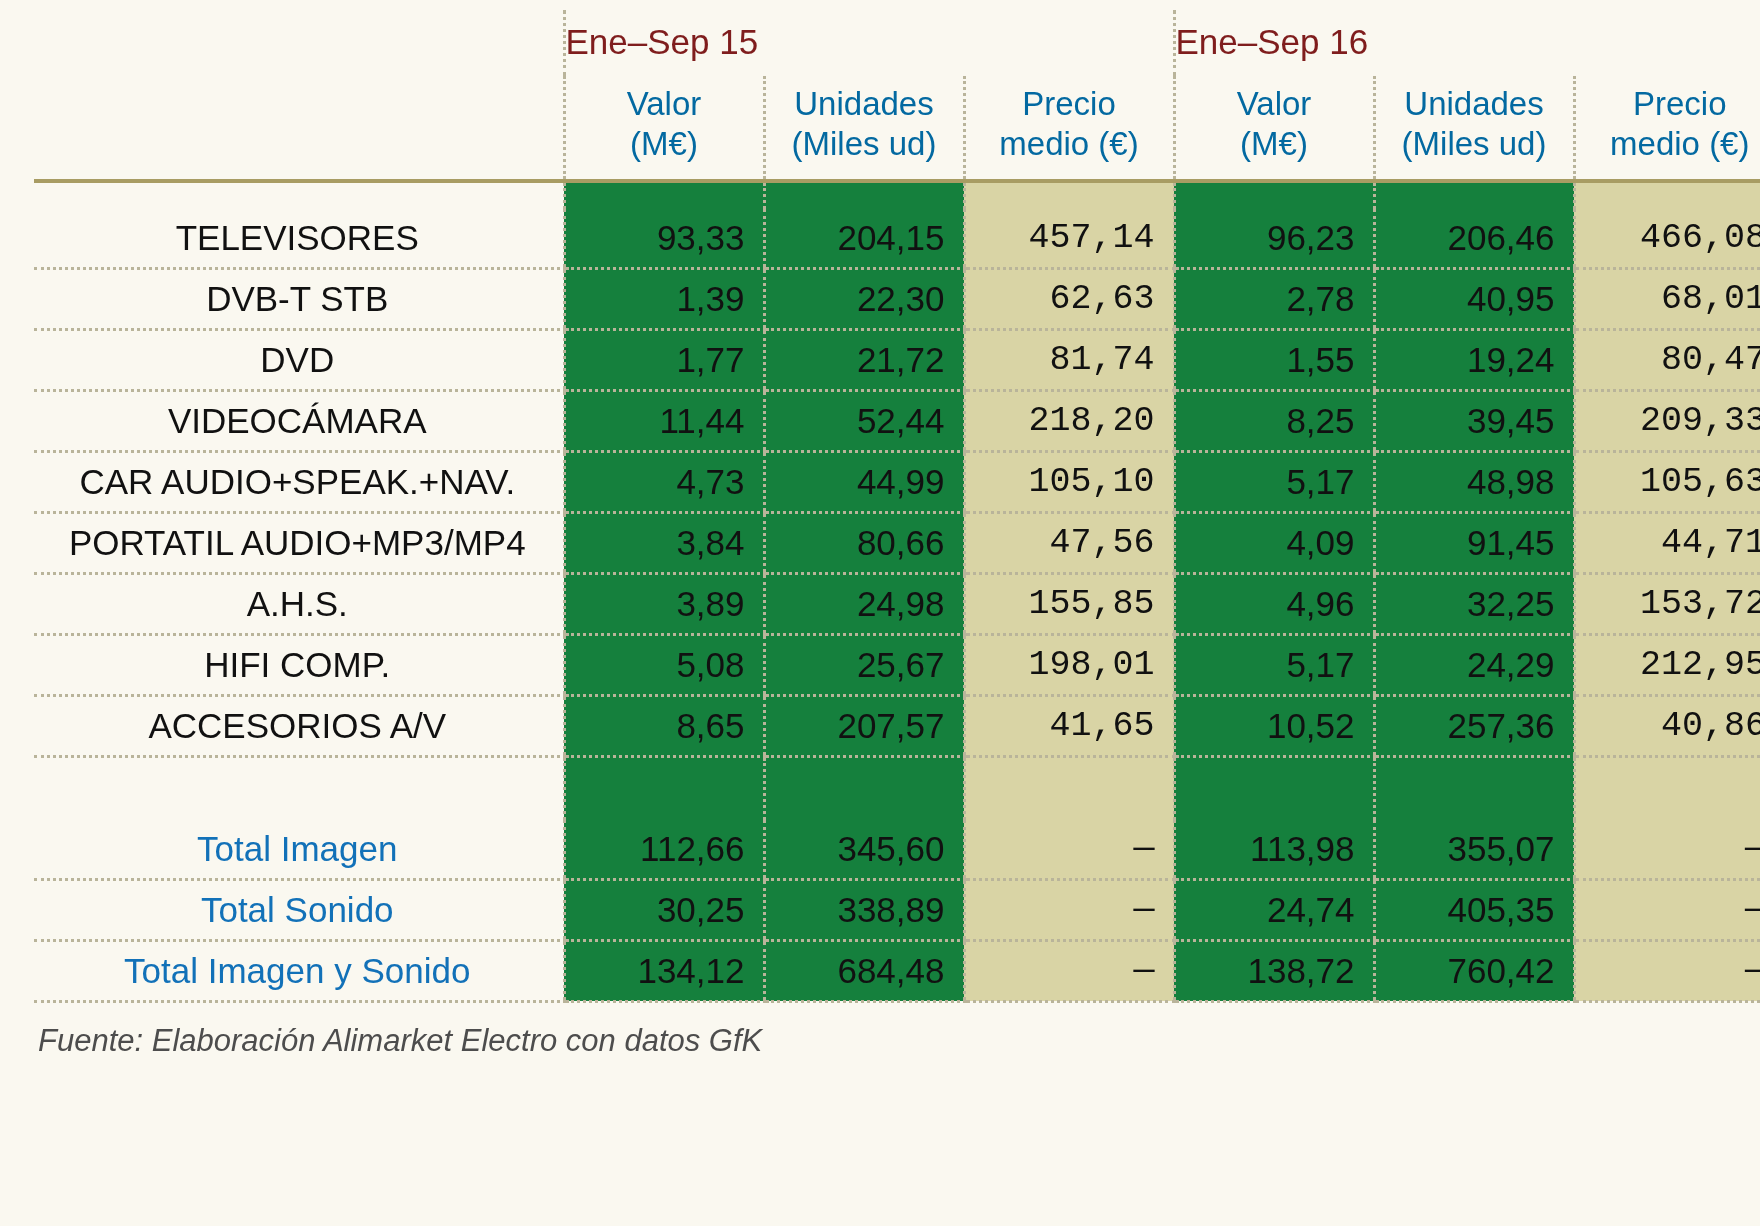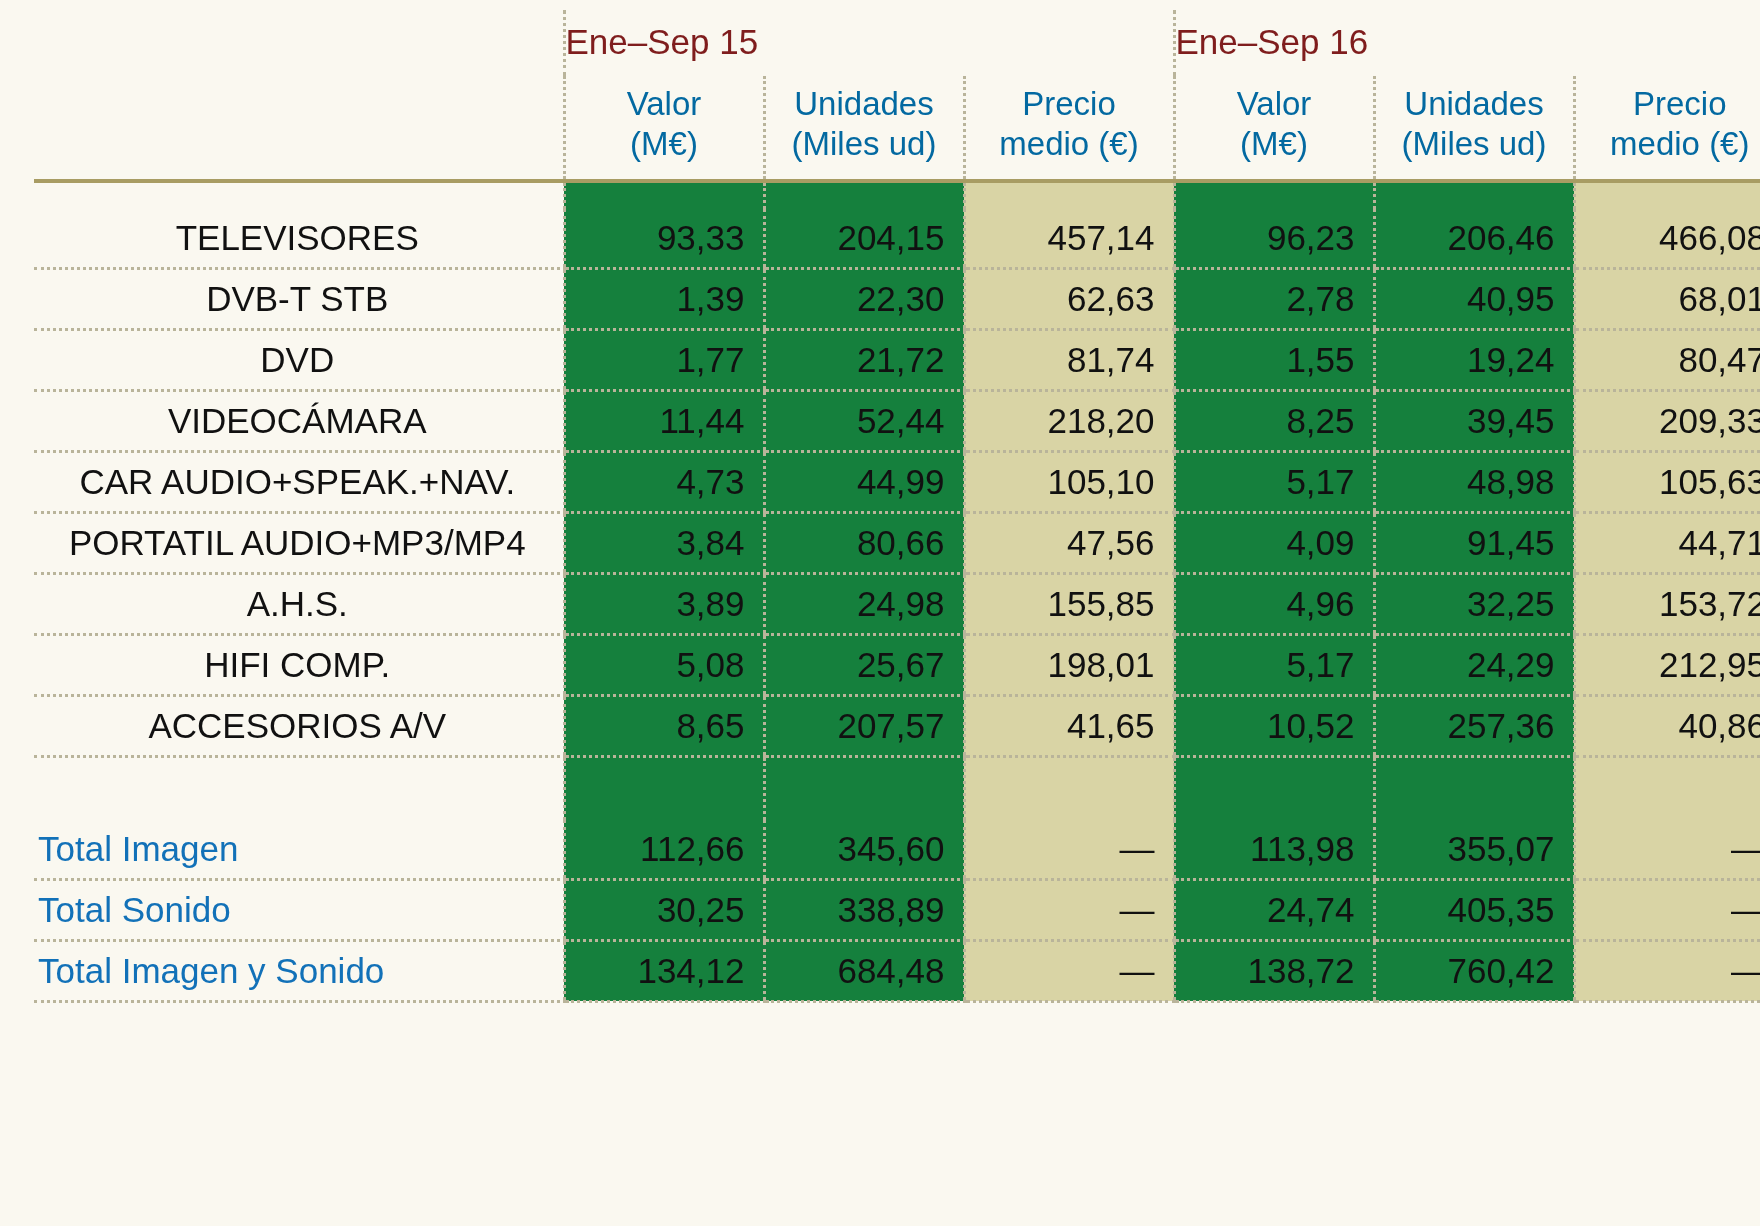--- a/index.html
+++ b/index.html
@@ -65,32 +65,32 @@
     white-space: nowrap;
   }
   .num {
     font-size: 35px;
     color: #111;
     text-align: right;
     padding: 9px 18px 9px 10px;
     white-space: nowrap;
   }
   .shade-a { background: #15803d; }
-  .shade-b { background: #d9d4a5; }
+  .shade-b { background: #d9d4a5; font-family: Liberation Mono, monospace; }
   tr.body-row td { border-bottom: 3px dotted #b9b49a; }
   tr.body-row.no-rule td { border-bottom: none; }
 
   .spacer td {
     height: 62px;
     border-bottom: none !important;
   }
   .total-label {
     font-size: 35px;
     color: #1271b8;
-    text-align: left;
+    text-align: center;
     padding: 9px 6px 9px 4px;
     white-space: nowrap;
   }
   .dash { text-align: right; padding-right: 18px; }
 
   .source {
     font-size: 31px;
     font-style: italic;
     color: #4d4d4d;
     padding: 20px 0 0 4px;
@@ -271,13 +271,14 @@
         <td class="num shade-a dotted-l">134,12</td>
         <td class="num shade-a dotted-l">684,48</td>
         <td class="num shade-b dotted-l dash">—</td>
         <td class="num shade-a dotted-l">138,72</td>
         <td class="num shade-a dotted-l">760,42</td>
         <td class="num shade-b dotted-l dash">—</td>
       </tr>
     </tbody>
   </table>
 
+  <div class="source">Fuente: Elaboración Alimarket Electro con datos GfK</div>
 </div>
 
 </body></html>

